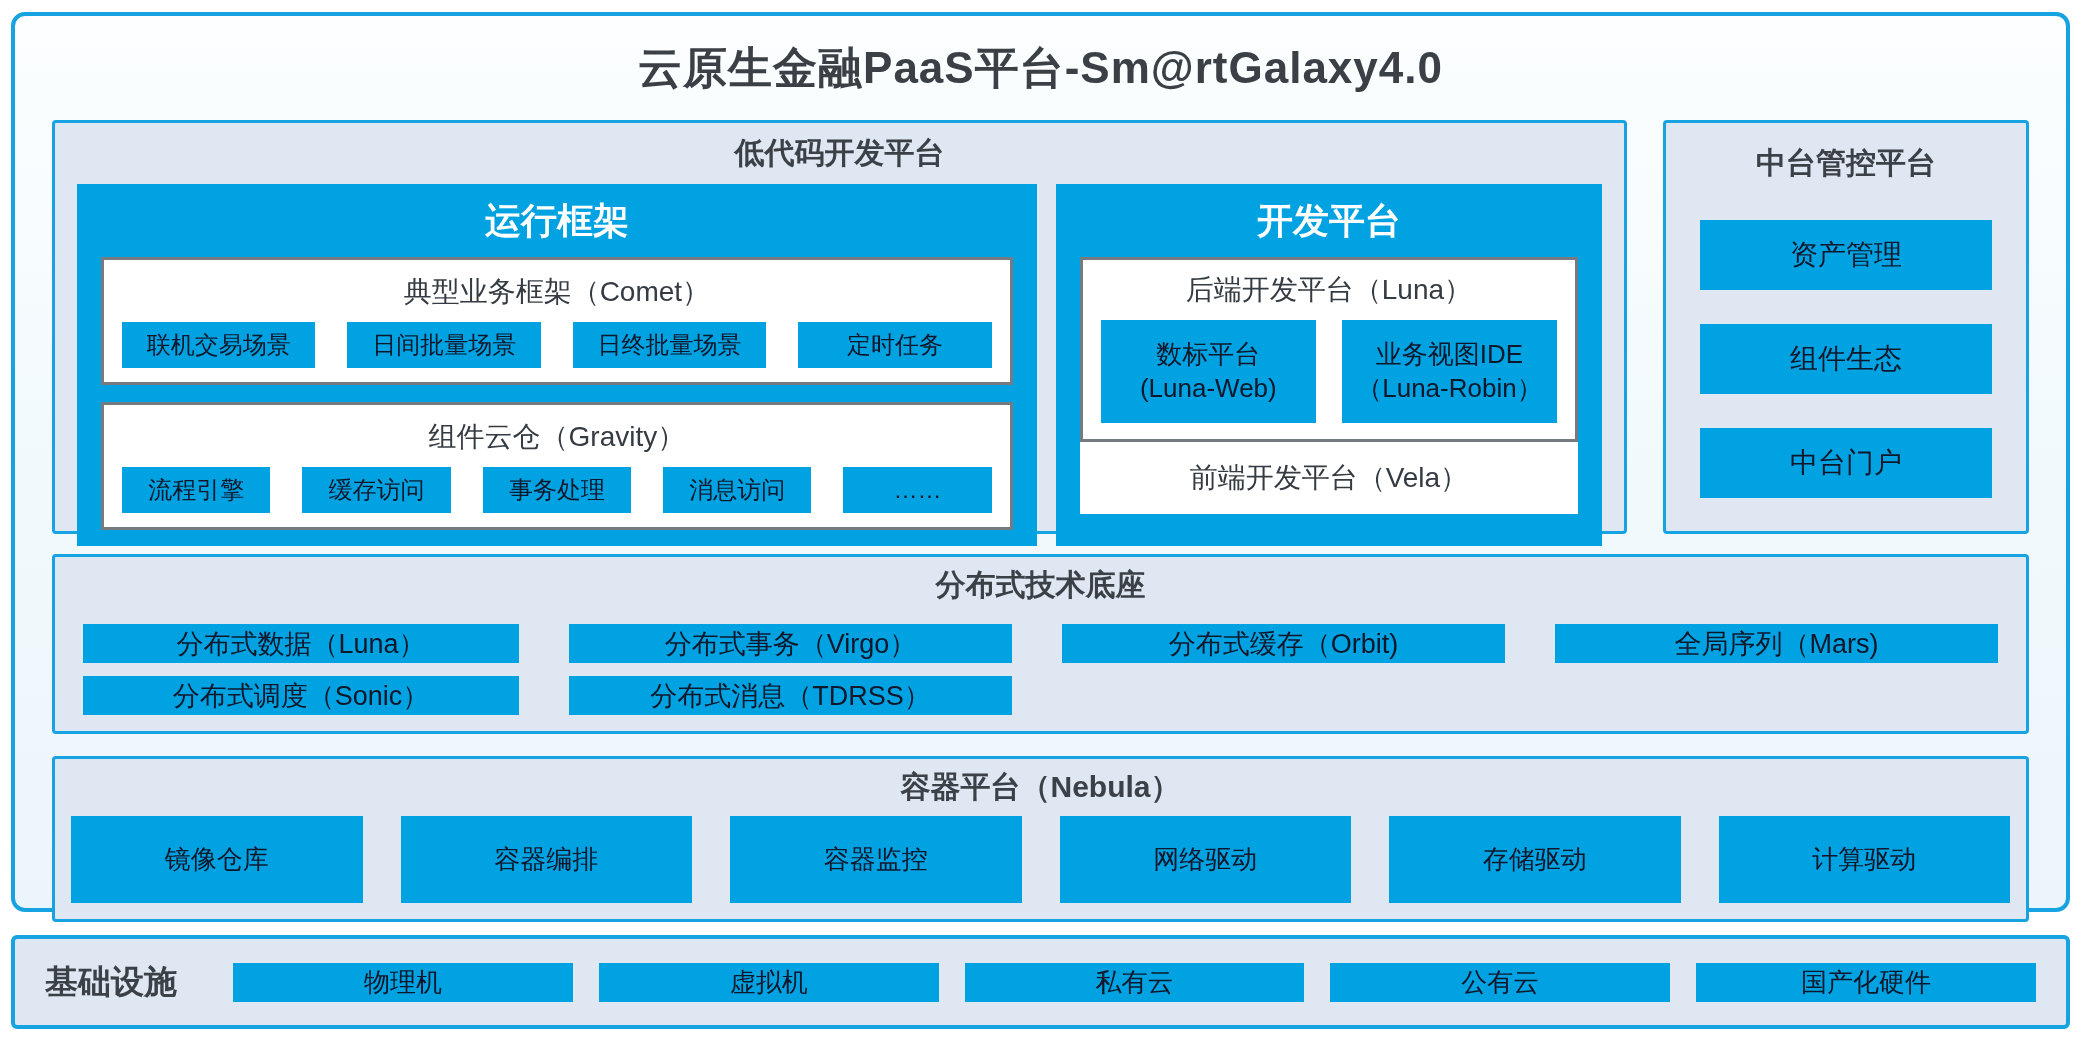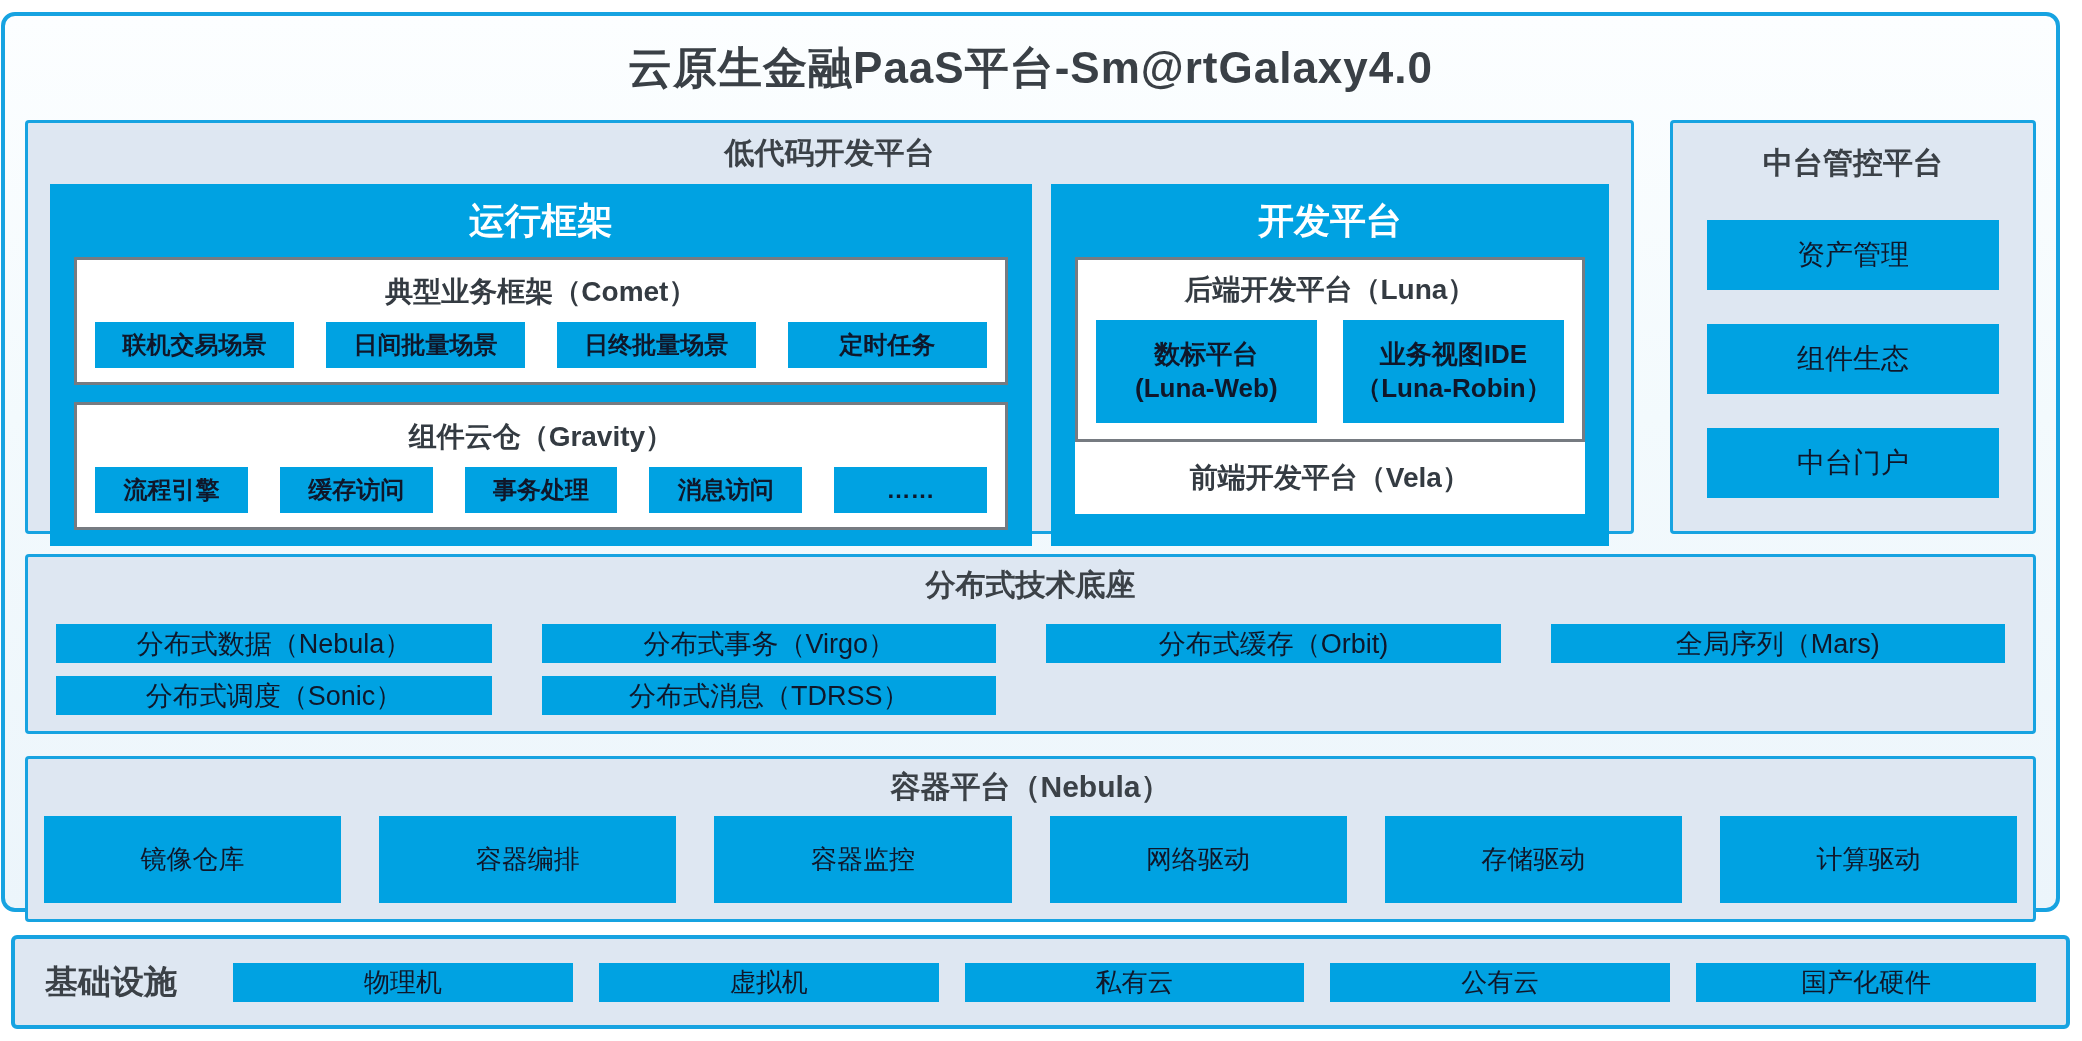--- a/index.html
+++ b/index.html
@@ -5,24 +5,24 @@
   * { margin: 0; padding: 0; box-sizing: border-box; }
   html, body { background: #ffffff; }
   body {
     font-family: "Liberation Sans", "DejaVu Sans", sans-serif;
     width: 2082px; height: 1041px; overflow: hidden;
   }
   .page { position: relative; width: 2082px; height: 1041px; background: #ffffff; }
 
   
   .outer {
-    position: absolute; left: 1px; top: 12px; width: 2059px; height: 900px;
+    position: absolute; left: 11px; top: 12px; width: 2059px; height: 900px;
     border: 4px solid #17a3e1; border-radius: 14px;
     background: linear-gradient(180deg, #fcfeff 0%, #f3fafd 45%, #ecf5fb 100%);
-    padding: 0 20px;
+    padding: 0 37px;
   }
   .main-title {
     height: 104px; display: flex; align-items: center; justify-content: center;
     font-size: 44px; font-weight: bold; color: #3a4046; letter-spacing: 1px;
   }
 
   .sec {
     background: #dee7f2; border: 3px solid #17a3e1; border-radius: 4px;
   }
   .sec-title {
@@ -32,21 +32,21 @@
   .row1 { display: flex; gap: 36px; height: 414px; }
 
   
   .lowcode { flex: 1; padding: 10px 22px 20px; display: flex; flex-direction: column; }
   .lowcode-body { display: flex; gap: 19px; flex: 1; margin-top: 10px; }
   .panel { background: #00a2e2; padding: 0 24px 16px; display: flex; flex-direction: column; }
   .panel-runtime { flex: 1.83; }
   .panel-dev { flex: 1; }
   .panel-title { color: #ffffff; font-size: 36px; font-weight: bold; text-align: center; padding: 13px 0 11px; }
 
-  .whitebox { background: #ffffff; font-weight: bold; }
+  .whitebox { background: #ffffff; }
   .bordered { border: 3px solid #767b81; }
   .framebox { padding: 6px 18px 14px; }
   .framebox + .framebox { margin-top: 17px; }
   .box-title { font-size: 28px; color: #343b42; text-align: center; padding: 7px 0 11px; }
 
   .btn-row { display: flex; gap: 32px; }
   .btn {
     background: #00a2e2; color: #0f172a;
     display: flex; align-items: center; justify-content: center;
     font-size: 24px; text-align: left;
@@ -161,21 +161,21 @@
           <div class="btn mgmt-btn">组件生态</div>
           <div class="btn mgmt-btn">中台门户</div>
         </div>
       </section>
 
     </div>
 
     <section class="sec dist">
       <div class="sec-title">分布式技术底座</div>
       <div class="dist-grid">
-        <div class="btn">分布式数据（Nebula）</div>
+        <div class="btn">分布式数据（Luna）</div>
         <div class="btn">分布式事务（Virgo）</div>
         <div class="btn">分布式缓存（Orbit)</div>
         <div class="btn">全局序列（Mars)</div>
         <div class="btn">分布式调度（Sonic）</div>
         <div class="btn">分布式消息（TDRSS）</div>
       </div>
     </section>
 
     <section class="sec containers">
       <div class="sec-title">容器平台（Nebula）</div>

